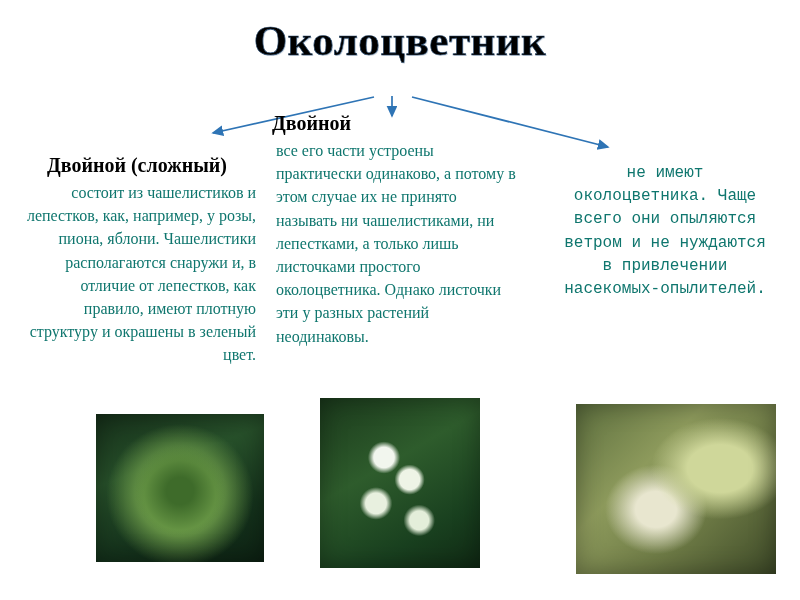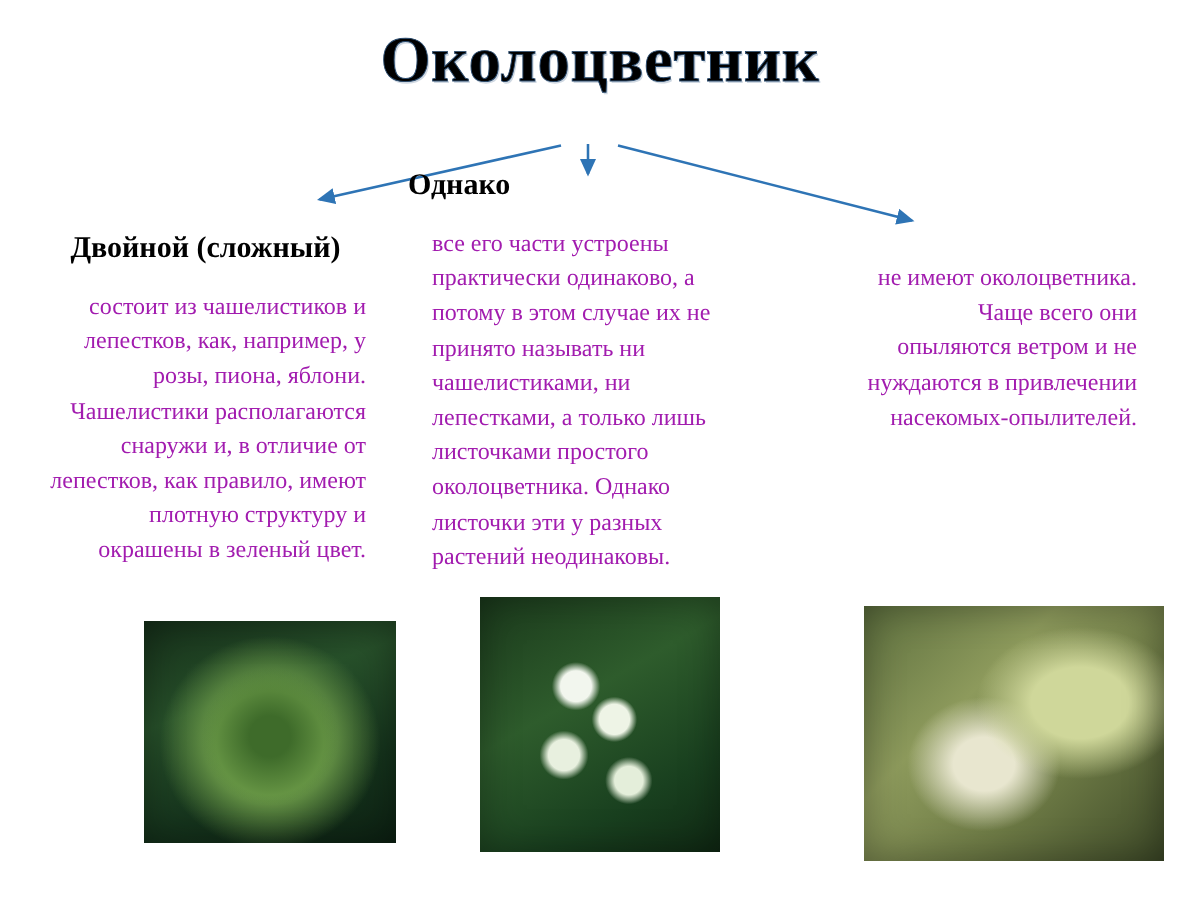--- a/index.html
+++ b/index.html
@@ -58,23 +58,23 @@
     font-weight: bold;
     font-size: 19px;
     color: #000000;
     margin: 0 0 2px 0;
     line-height: 1.15;
   }
 
   .col-body {
     font-family: "Liberation Serif", serif;
     font-size: 16px;
-    color: #a21caf;
+    color: #0f766e;
     line-height: 1.45;
-    margin: 16px;
+    margin: 4px;
   }
 
   
   #col-left {
     left: 14px;
     top: 130px;
     width: 246px;
     text-align: center;
   }
   #col-left .col-heading { text-align: center; font-size: 20px; margin-top: 24px; }
@@ -91,21 +91,21 @@
   #col-mid .col-body { text-align: left; }
 
   
   #col-right {
     left: 556px;
     top: 158px;
     width: 218px;
     text-align: left;
   }
   #col-right .col-heading { font-size: 20px; }
-  #col-right .col-body { text-align: right; }
+  #col-right .col-body { text-align: center; font-family: Liberation Mono, monospace; }
 
   
   .photo {
     position: absolute;
     overflow: hidden;
     border: 0;
   }
 
   #photo-left {
     left: 96px;
@@ -176,21 +176,21 @@
 
     <line x1="412" y1="97" x2="608" y2="147" stroke="#2e74b5" stroke-width="1.7" marker-end="url(#ah)"></line>
   </svg>
 
   <div class="col" id="col-left">
     <p class="col-heading">Двойной (сложный)</p>
     <p class="col-body">состоит из чашелистиков и лепестков, как, например, у розы, пиона, яблони. Чашелистики располагаются снаружи и, в отличие от лепестков, как правило, имеют плотную структуру и окрашены в зеленый цвет.</p>
   </div>
 
   <div class="col" id="col-mid">
-    <p class="col-heading">Однако</p>
+    <p class="col-heading">Двойной</p>
     <p class="col-body"> все его части устроены практически одинаково, а потому в этом случае их не принято называть ни чашелистиками, ни лепестками, а только лишь листочками простого околоцветника. Однако листочки эти у разных растений неодинаковы.</p>
   </div>
 
   <div class="col" id="col-right">
     <p class="col-body">не имеют околоцветника. Чаще всего они опыляются ветром и не нуждаются в привлечении насекомых-опылителей.</p>
   </div>
 
   <div class="photo" id="photo-left">
     <div class="photo-inner"></div>
   </div>

